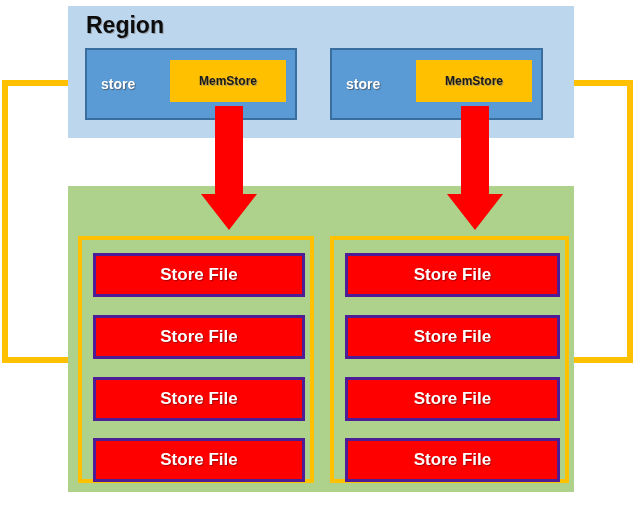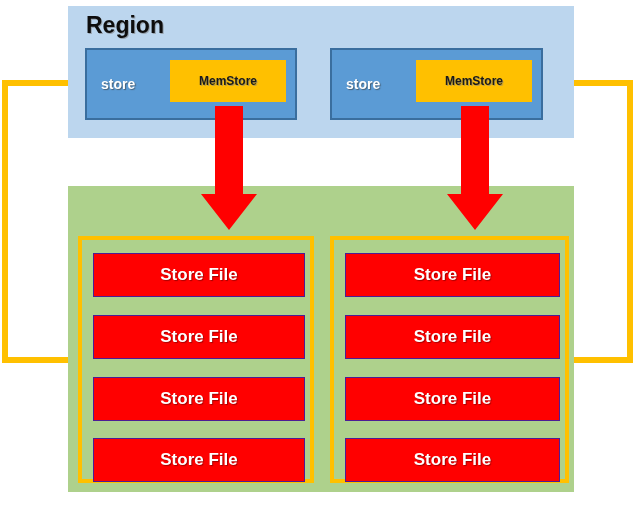--- a/index.html
+++ b/index.html
@@ -107,21 +107,21 @@
     border: 4px solid #FFC000;
     box-sizing: border-box;
   }
   .sf-group.left  { left: 78px;  width: 236px; }
   .sf-group.right { left: 330px; width: 239px; }
 
   .store-file {
     position: absolute;
     height: 44px;
     background: #FF0000;
-    border: 1px solid #4c1d95;
+    border: 3px solid #4c1d95;
     box-sizing: border-box;
     display: flex;
     align-items: center;
     justify-content: center;
   }
   .sf-group.left  .store-file { left: 11px; width: 212px; }
   .sf-group.right .store-file { left: 11px; width: 215px; }
 
   .sf-row-0 { top: 13px; }
   .sf-row-1 { top: 75px; }

